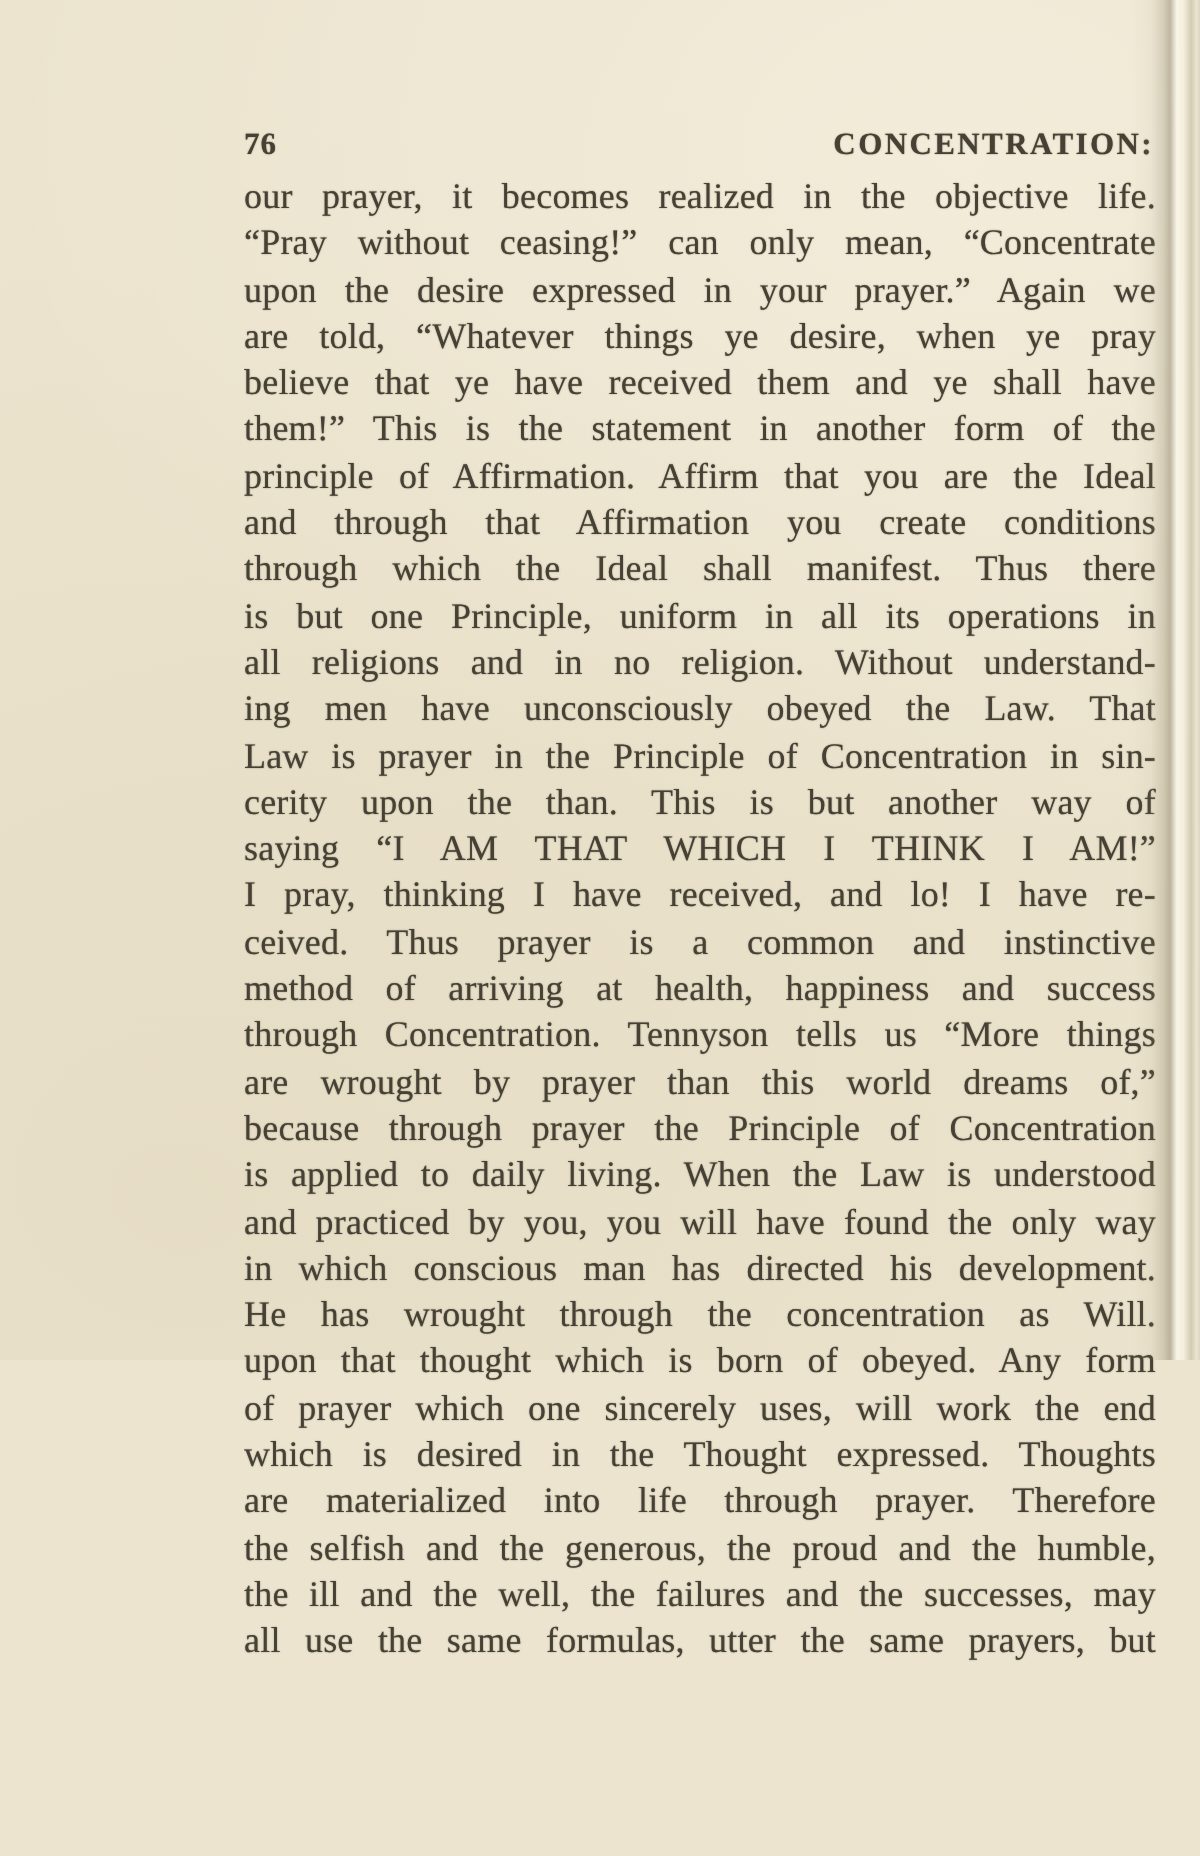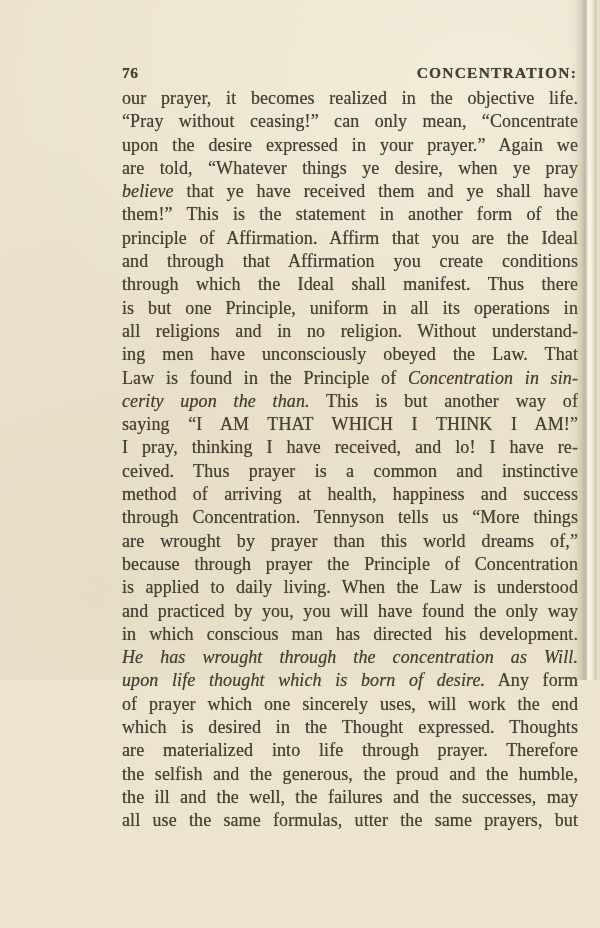--- a/index.html
+++ b/index.html
@@ -76,21 +76,20 @@
     text-shadow: 0 0 0.7px rgba(70,65,52,0.70);
   }
   
   .line::after {
     content: "";
     display: inline-block;
     width: 100%;
     height: 0;
   }
   .it {
-    font-style: italic;
   }
 </style>
 </head>
 <body>
 
 <div class="page">
   <div class="header">
     <span class="pagenum">76</span>
     <span class="running-title">CONCENTRATION:</span>
   </div>
@@ -101,34 +100,34 @@
       <div class="line"><span>upon the desire expressed in your prayer.” Again we</span></div>
       <div class="line"><span>are told, “Whatever things ye desire, when ye pray</span></div>
       <div class="line"><span class="it">believe </span><span>that ye have received them and ye shall have</span></div>
       <div class="line"><span>them!” This is the statement in another form of the</span></div>
       <div class="line"><span>principle of Affirmation. Affirm that you are the Ideal</span></div>
       <div class="line"><span>and through that Affirmation you create conditions</span></div>
       <div class="line"><span>through which the Ideal shall manifest. Thus there</span></div>
       <div class="line"><span>is but one Principle, uniform in all its operations in</span></div>
       <div class="line"><span>all religions and in no religion. Without understand-</span></div>
       <div class="line"><span>ing men have unconsciously obeyed the Law. That</span></div>
-      <div class="line"><span>Law is found in the Principle of </span><span class="it">Concentration in sin-</span></div>
+      <div class="line"><span>Law is prayer in the Principle of </span><span class="it">Concentration in sin-</span></div>
       <div class="line"><span class="it">cerity upon the than.</span><span> This is but another way of</span></div>
       <div class="line"><span>saying “I AM THAT WHICH I THINK I AM!”</span></div>
       <div class="line"><span>I pray, thinking I have received, and lo! I have re-</span></div>
       <div class="line"><span>ceived. Thus prayer is a common and instinctive</span></div>
       <div class="line"><span>method of arriving at health, happiness and success</span></div>
       <div class="line"><span>through Concentration. Tennyson tells us “More things</span></div>
       <div class="line"><span>are wrought by prayer than this world dreams of,”</span></div>
       <div class="line"><span>because through prayer the Principle of Concentration</span></div>
       <div class="line"><span>is applied to daily living. When the Law is understood</span></div>
       <div class="line"><span>and practiced by you, you will have found the only way</span></div>
       <div class="line"><span>in which conscious man has directed his development.</span></div>
       <div class="line"><span class="it">He has wrought through the concentration as Will.</span></div>
-      <div class="line"><span class="it">upon life thought which is born of desire.</span><span> Any form</span></div>
+      <div class="line"><span class="it">upon that thought which is born of obeyed.</span><span> Any form</span></div>
       <div class="line"><span>of prayer which one sincerely uses, will work the end</span></div>
       <div class="line"><span>which is desired in the Thought expressed. Thoughts</span></div>
       <div class="line"><span>are materialized into life through prayer. Therefore</span></div>
       <div class="line"><span>the selfish and the generous, the proud and the humble,</span></div>
       <div class="line"><span>the ill and the well, the failures and the successes, may</span></div>
       <div class="line"><span>all use the same formulas, utter the same prayers, but</span></div>
     </div>
 
   <div class="page-edge"></div>
 </div>

